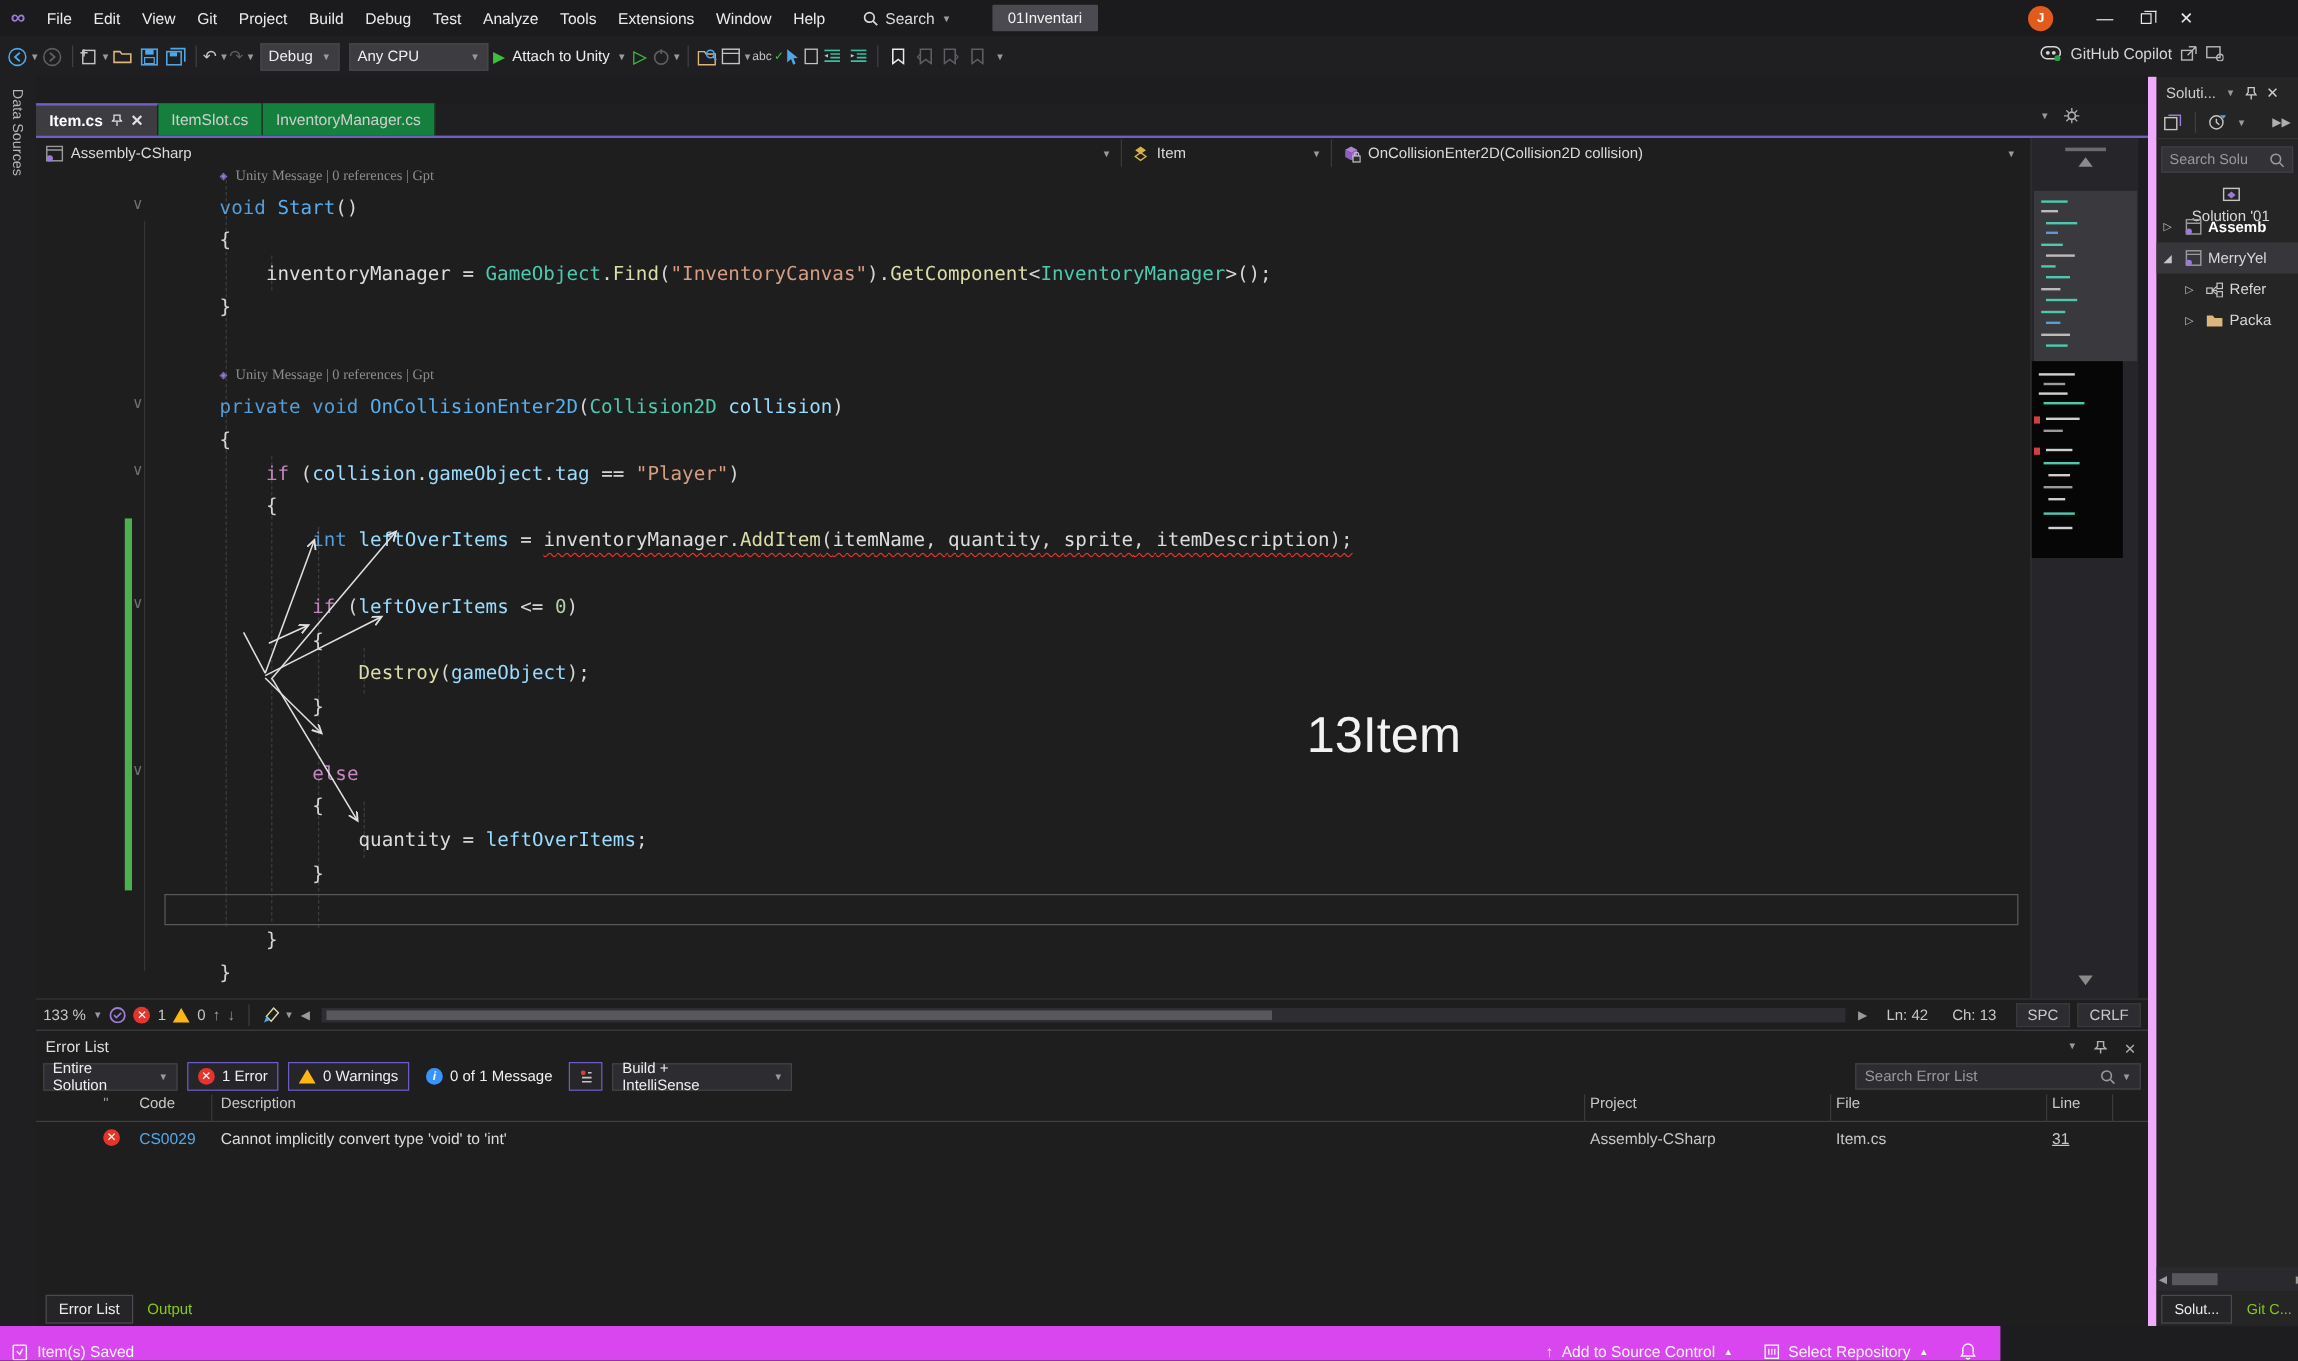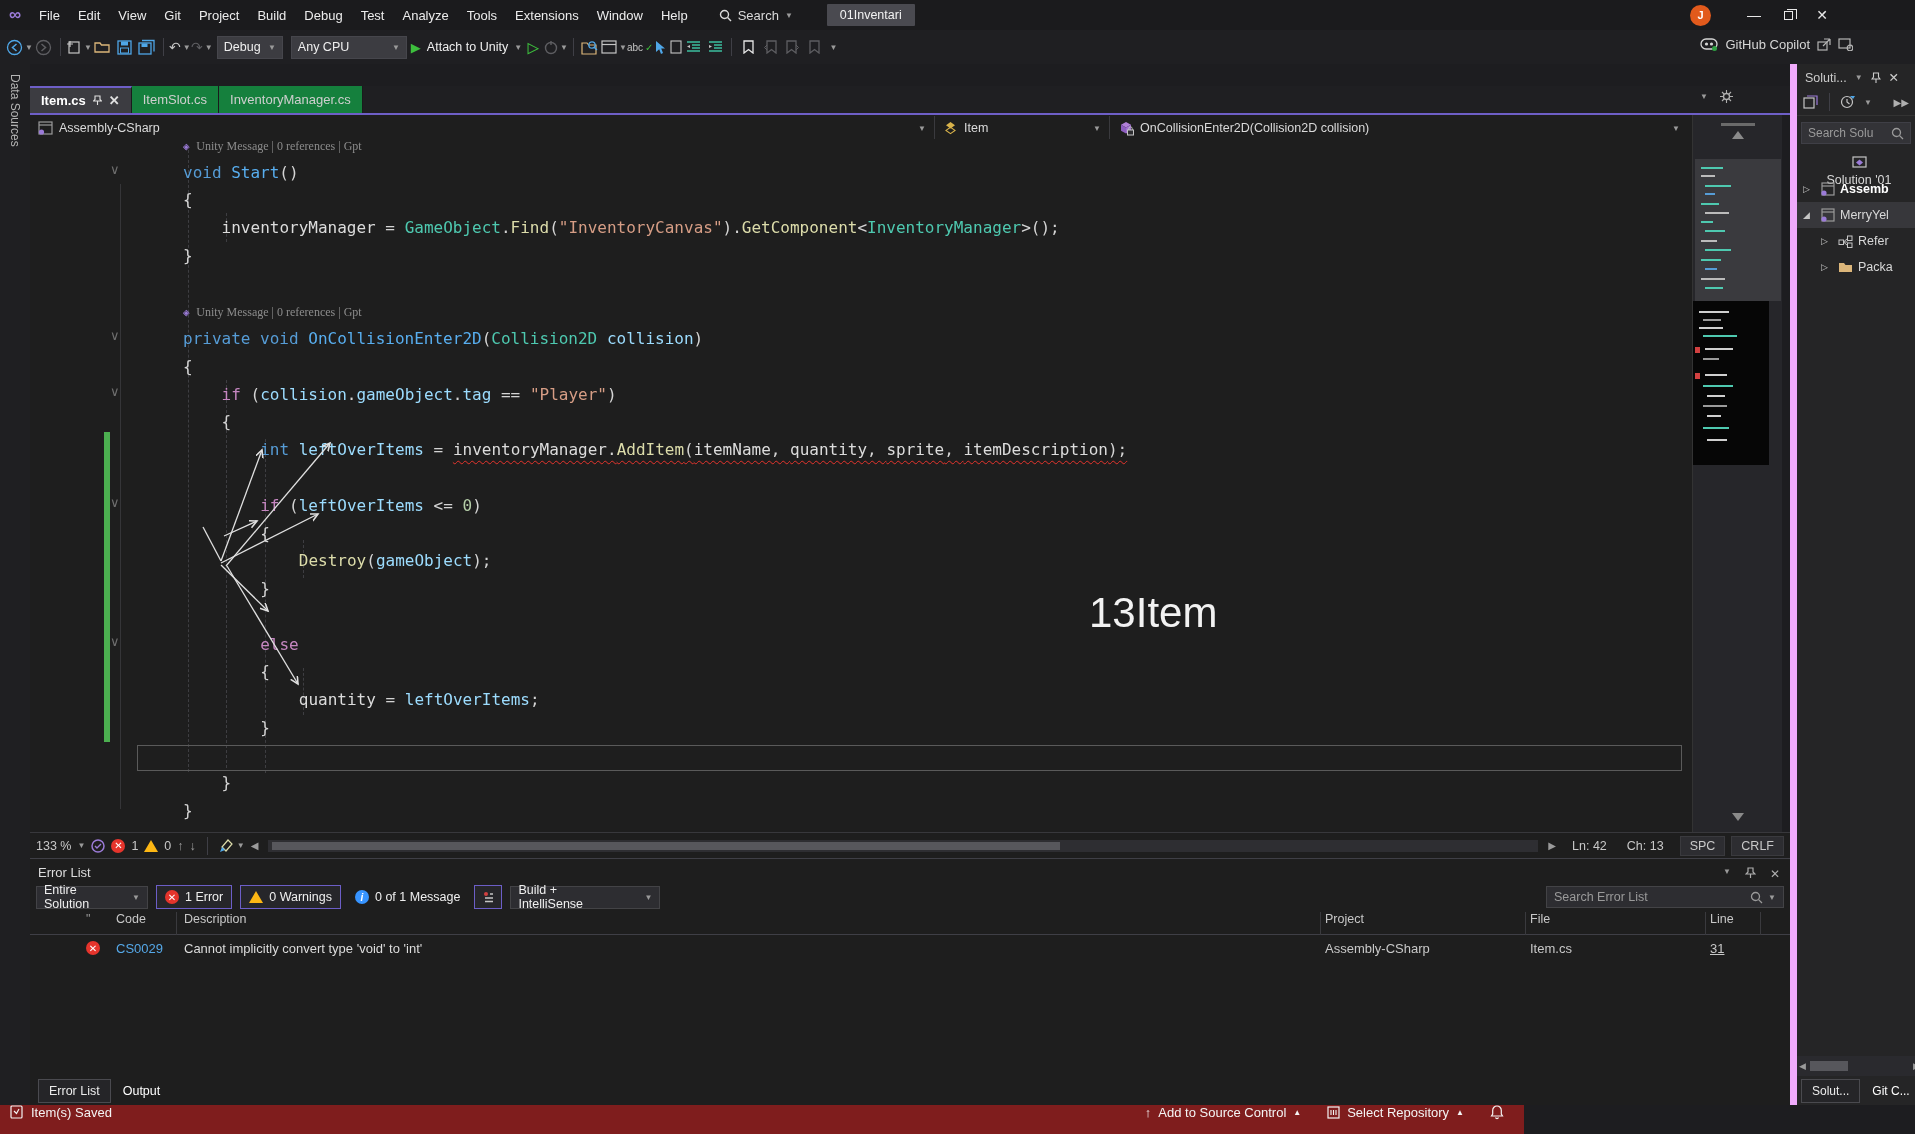--- a/index.html
+++ b/index.html
@@ -84,38 +84,38 @@
   .el-flat{display:flex;align-items:center;gap:6px;height:24px;padding:0 6px;color:#EFEFEF;font-size:12.5px}
   .infodot{width:14px;height:14px;border-radius:50%;background:#3794FF;color:#fff;font-size:10px;font-style:italic;font-weight:bold;display:inline-flex;align-items:center;justify-content:center}
   .el-search{margin-left:auto;width:238px;height:22px;background:#2D2D31;border:1px solid #434346;display:flex;align-items:center;padding:0 7px;color:#9A9A9A;font-size:12.5px;gap:6px}
   .el-header{position:relative;height:23px;border-bottom:1px solid #3F3F46;color:#C8C8C8;font-size:12.5px}
   .el-header span,.err-row span{position:absolute;white-space:nowrap}
   .err-row{position:relative;height:27px;color:#C8C8C8}
   .colline{position:absolute;top:0;width:1px;background:#3A3A3E;height:23px}
   .cl-code{left:86px}.cl-desc{left:154px}.cl-proj{left:1295px}.cl-file{left:1500px}.cl-line{left:1680px}
 
   .paneltabs{position:absolute;left:30px;top:1076px;width:1760px;height:29px;background:#1E1E1E;display:flex;align-items:center;padding-left:8px;gap:2px;font-size:12.5px}
-  .ptab{padding:4px 10px;color:#ffffff}
+  .ptab{padding:4px 10px;color:#84cc16}
   .ptab.active{border:1px solid #4A4A4F;background:#252528;color:#ECECEC}
 
   
   .sepanel{position:absolute;left:1790px;top:64px;width:125px;height:1041px;background:#252526;border-left:7px solid #f0abfc;font-size:12.5px;overflow:hidden}
   .se-header{display:flex;align-items:center;gap:8px;padding:6px 6px 4px 8px;color:#CCCCCC}
   .se-toolbar{display:flex;align-items:center;gap:8px;padding:4px 6px;border-bottom:1px solid #333}
   .se-search{margin:6px 4px;height:22px;background:#333337;border:1px solid #3F3F46;display:flex;align-items:center;justify-content:space-between;padding:0 6px;color:#9A9A9A;font-size:12px}
   .tree-row{display:flex;align-items:center;gap:5px;height:26px;white-space:nowrap;color:#D8D8D8}
   .tree-row.selected{background:#37373B}
   .tree-row .exp{width:12px;color:#C5C5C5;font-size:9px;flex:none}
   .tree-row .lbl.bold{font-weight:bold;color:#FFFFFF}
   .se-hscroll{position:absolute;left:0;top:992px;width:125px;height:20px;background:#2A2A2E;display:flex;align-items:center;color:#9A9A9A}
   .se-hthumb{height:10px;width:38px;background:#57575C;margin-left:4px}
   .se-tabs{position:absolute;left:0;top:1012px;width:125px;height:29px;display:flex;align-items:center;gap:2px;padding-left:4px;font-size:12px;background:#252526}
 
   
-  .statusbar{position:absolute;left:0;top:1105px;width:1524px;height:29px;background:#7f1d1d;display:flex;align-items:flex-start;padding:0 10px;font-size:13px;color:#F4F4F4;gap:8px}
+  .statusbar{position:absolute;left:0;top:1105px;width:1667px;height:29px;background:#d946ef;display:flex;align-items:flex-end;padding:0 10px;font-size:13px;color:#F4F4F4;gap:8px}
   .sb-right{margin-left:auto;display:flex;align-items:center;gap:26px;padding-right:10px}
   .sb-item{display:flex;align-items:center;gap:7px}
   .up8{font-size:8px}
 </style>
 </head>
 <body>
 
 <div class="titlebar">
   <span class="vslogo">∞</span>
   <span style="display:flex">

